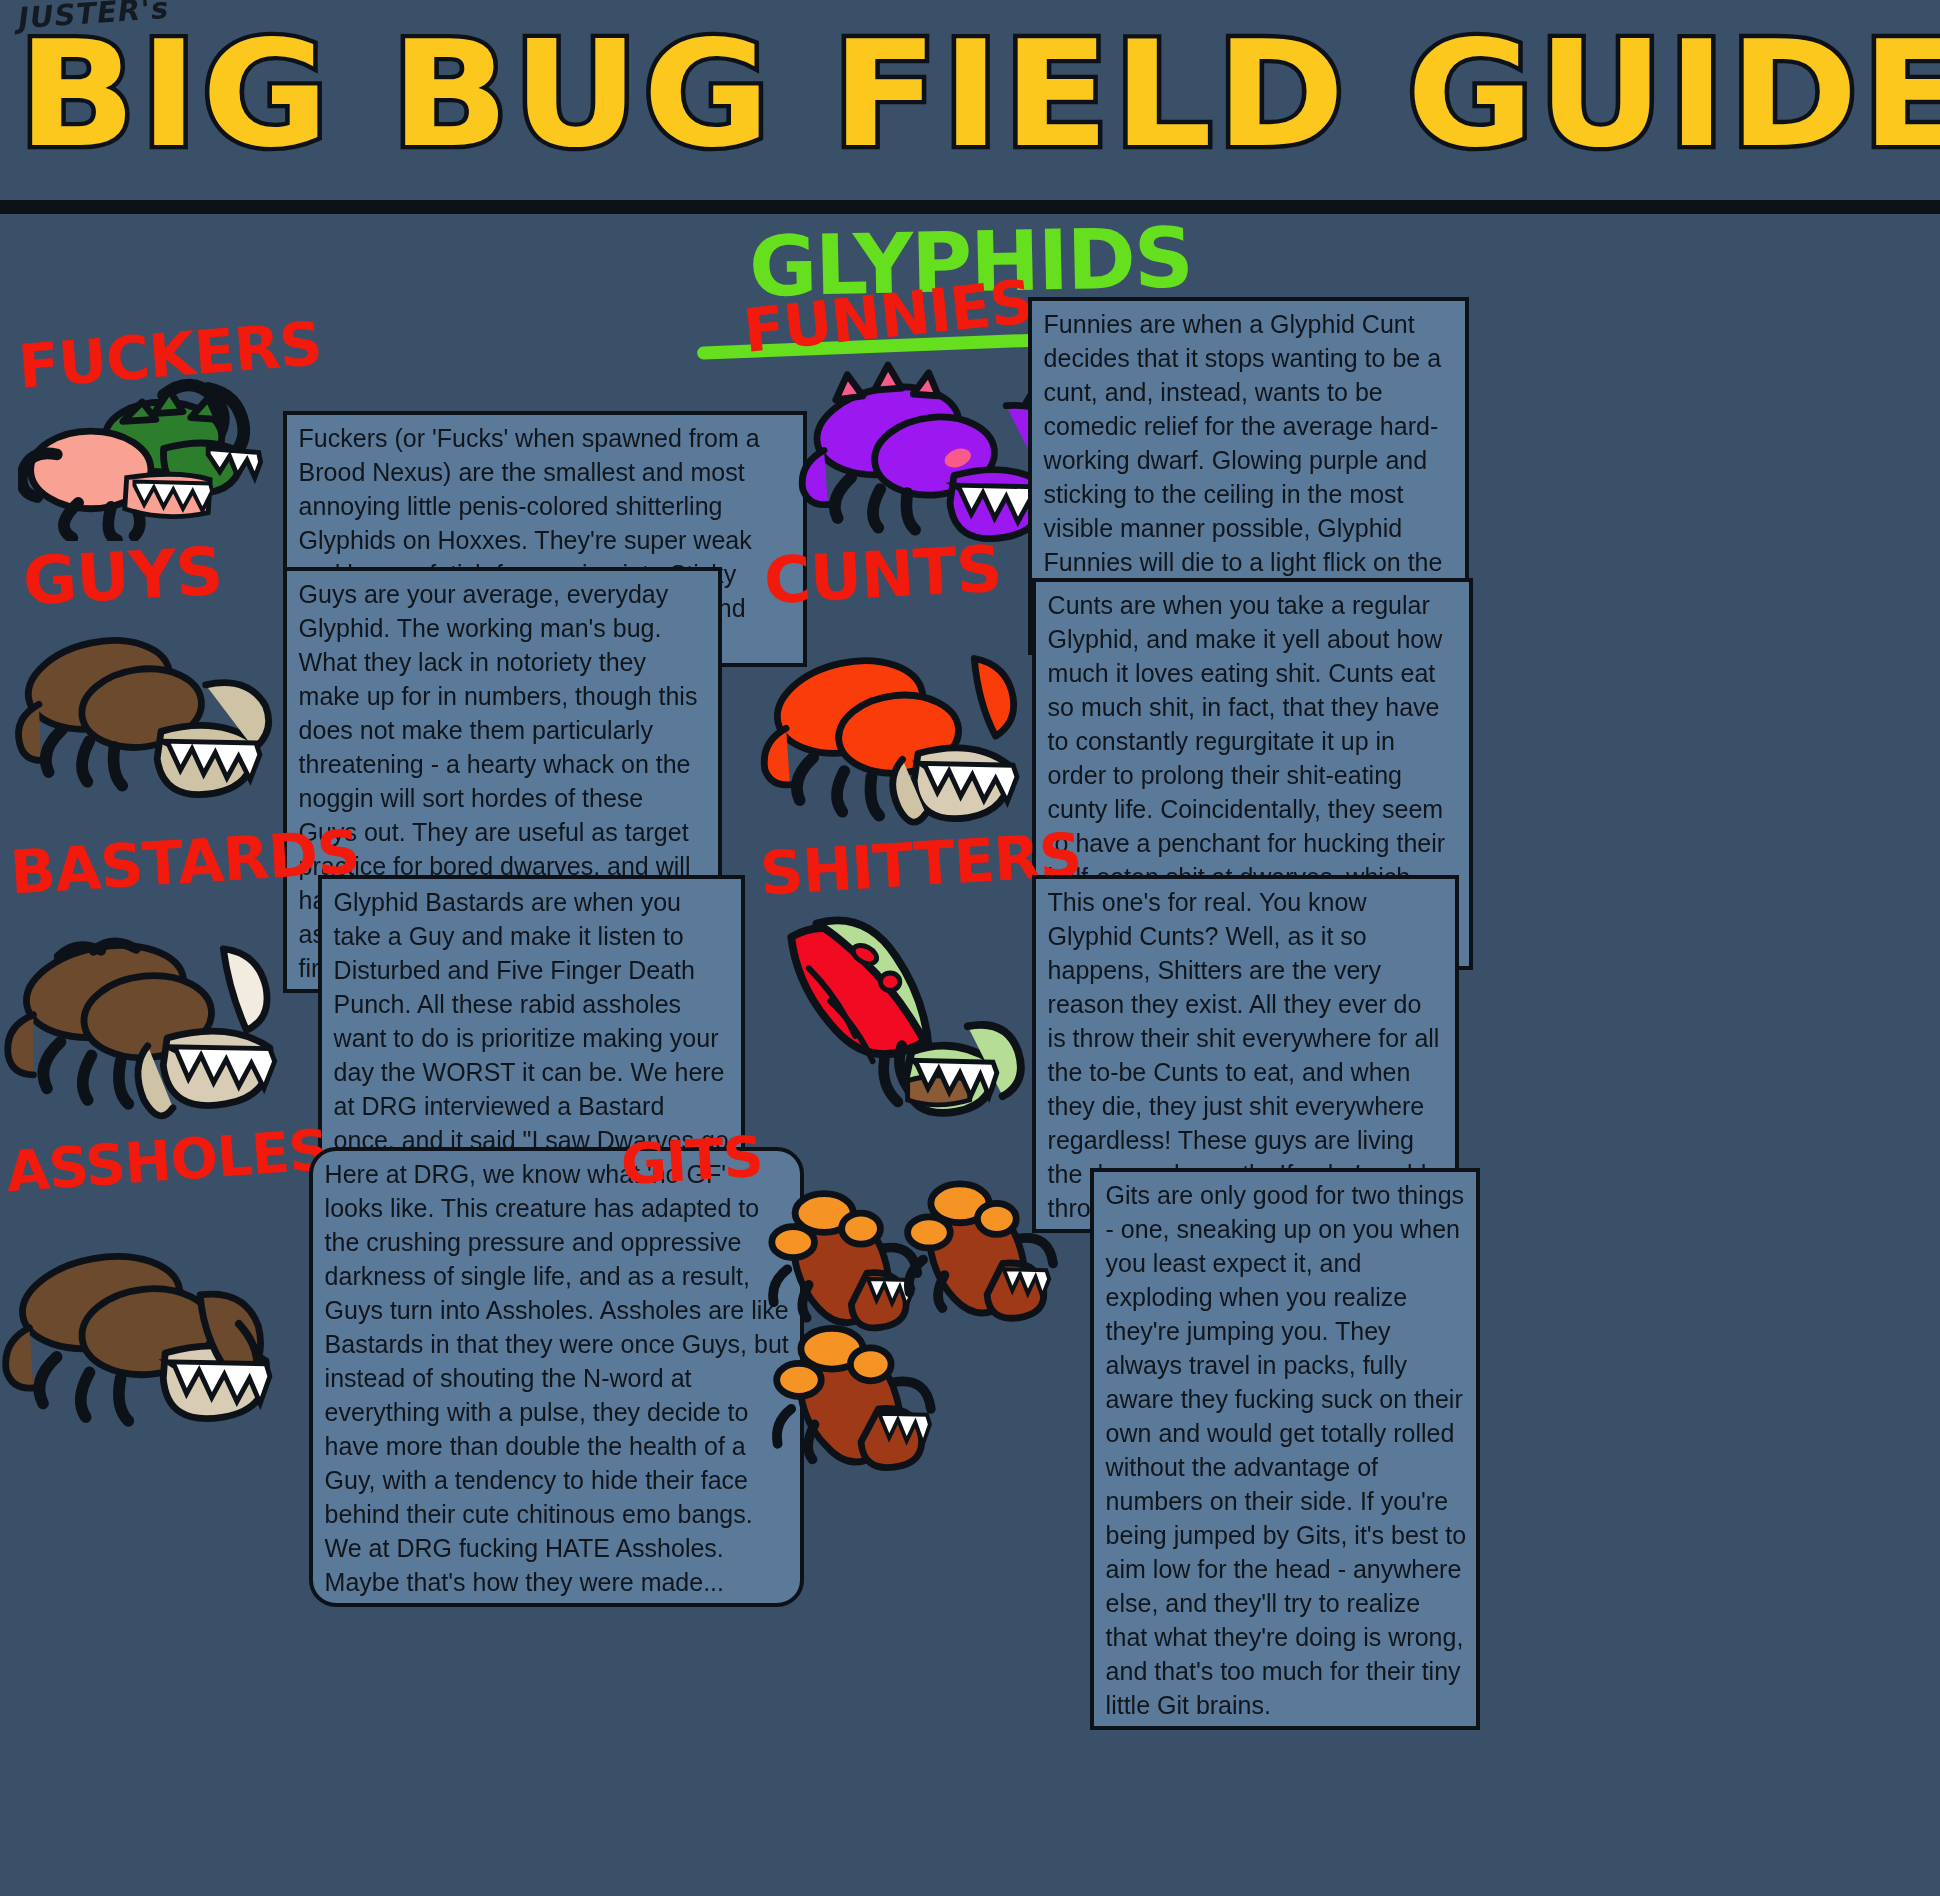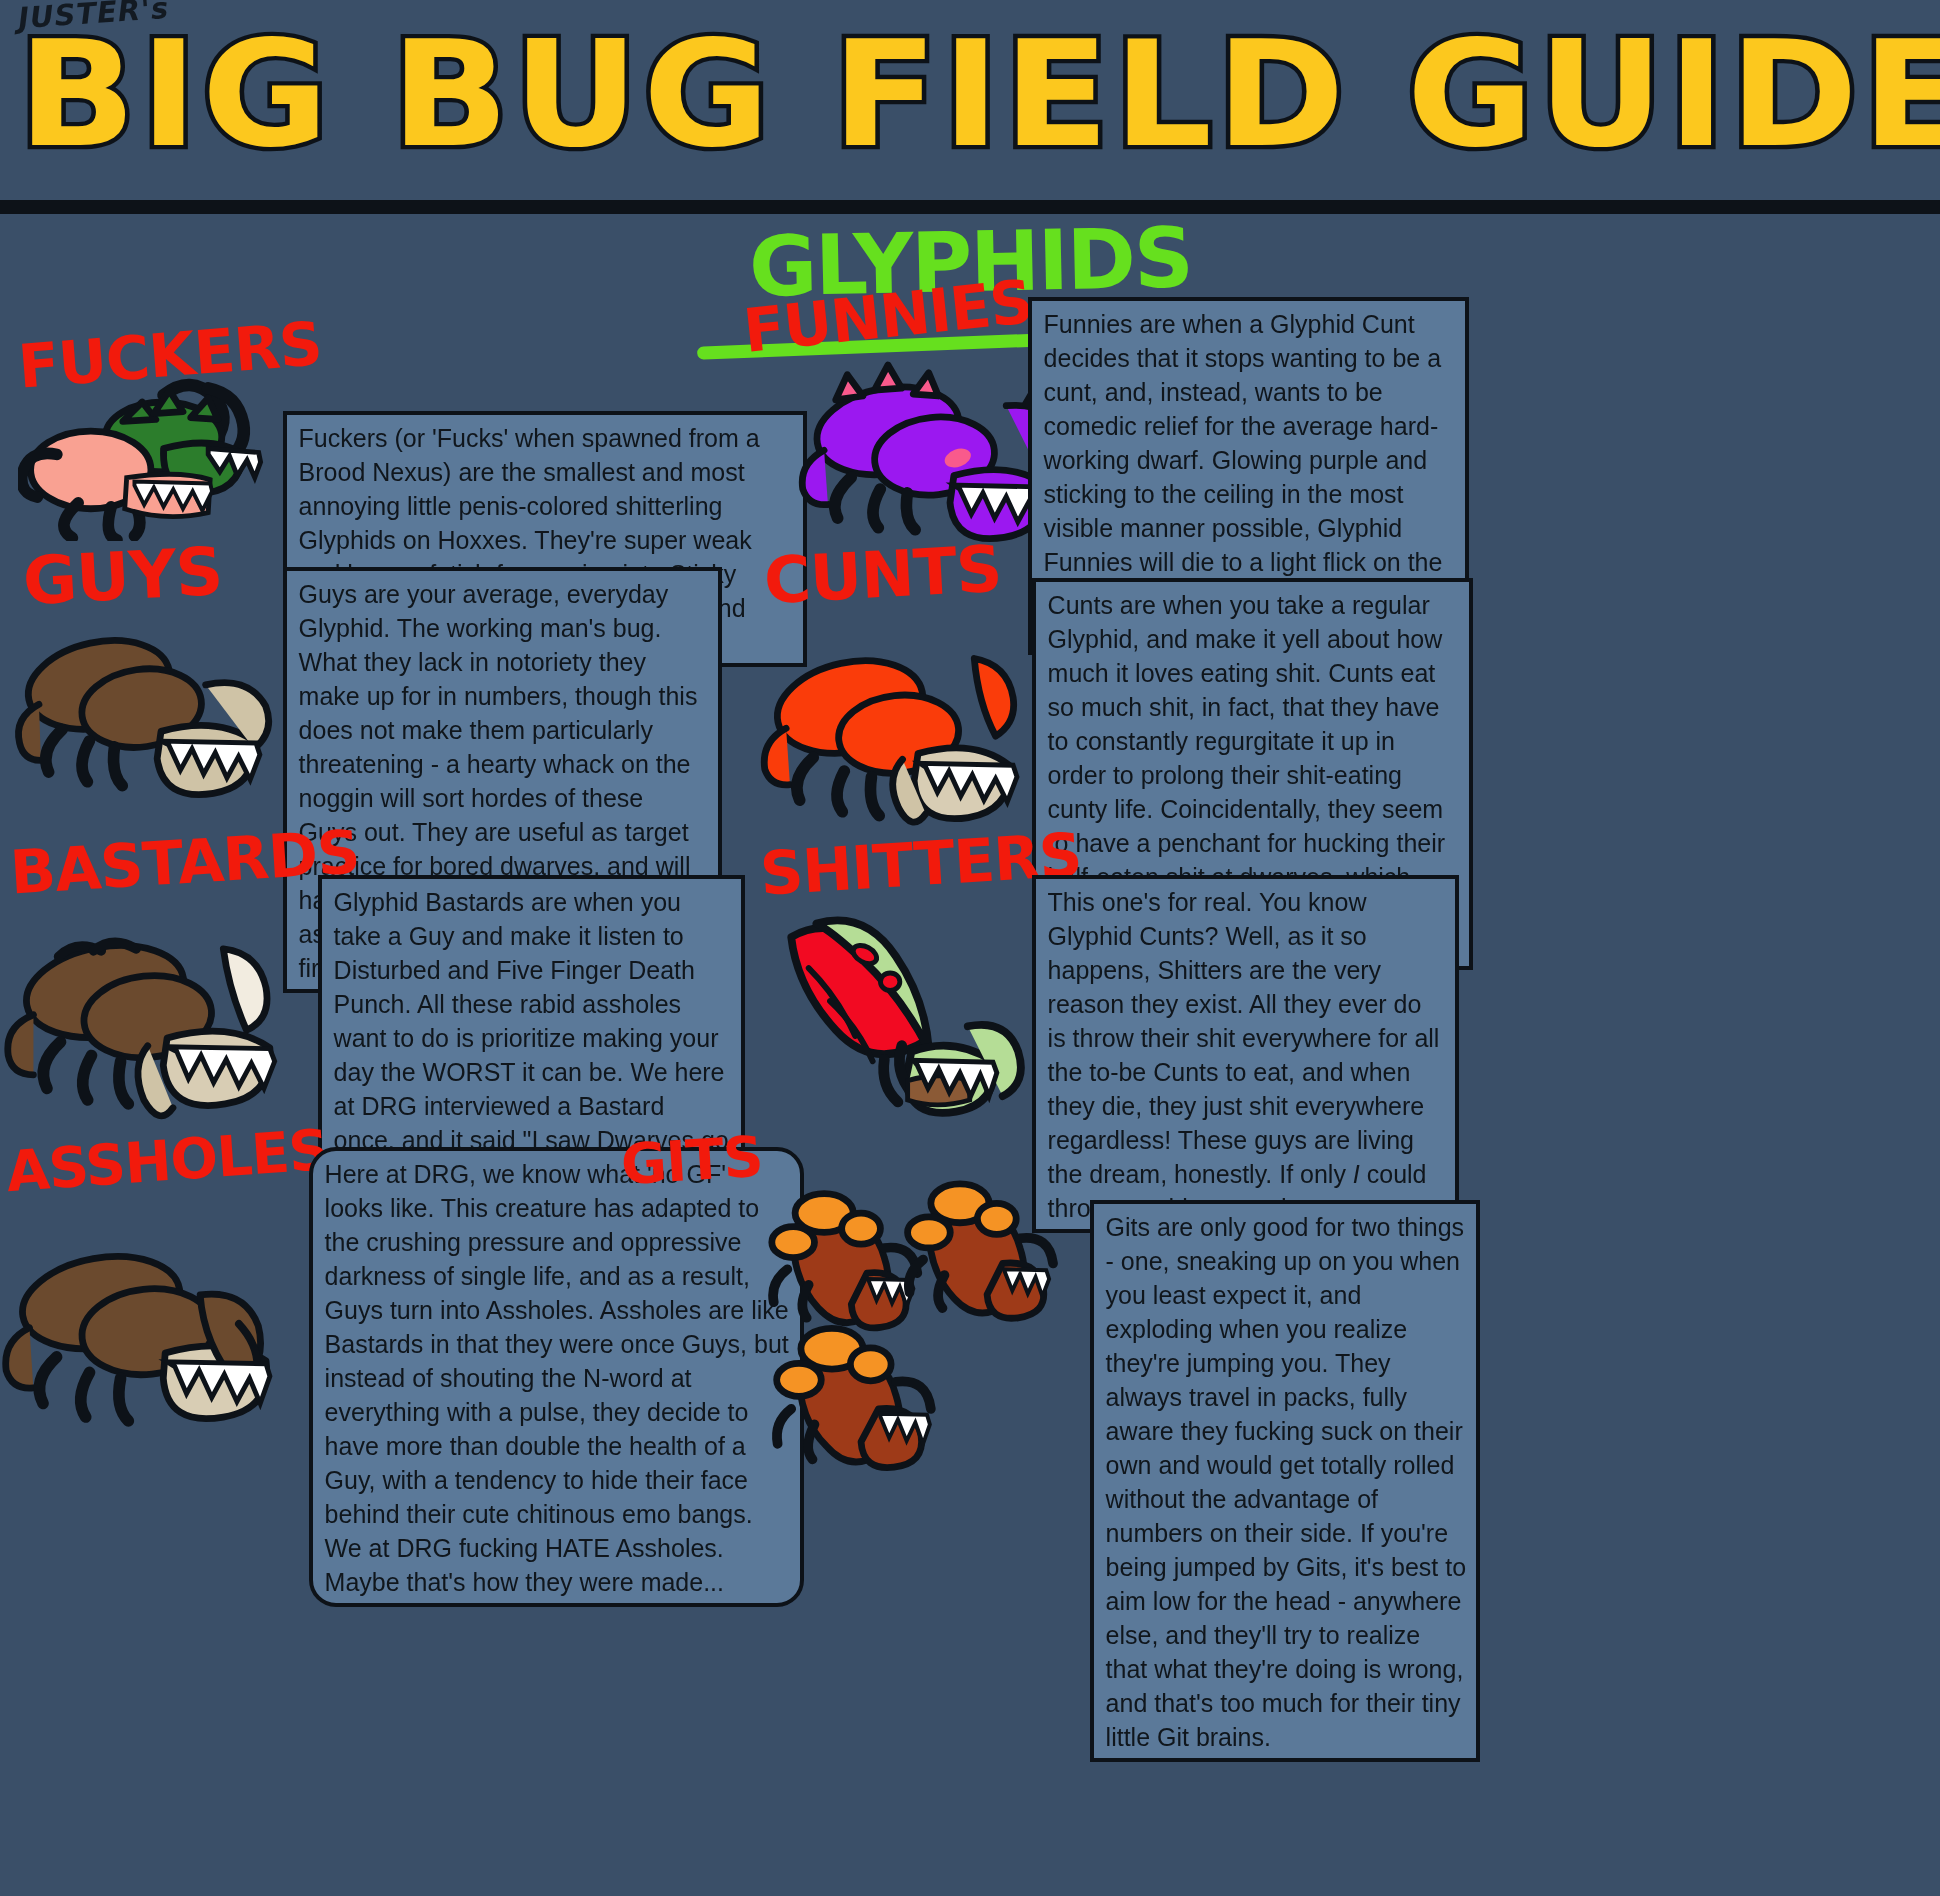--- a/index.html
+++ b/index.html
@@ -118,21 +118,21 @@
 
   #e-cunts .label     { left:-206px;top:177px; font-size:64px; transform:rotate(-3deg); }
   #e-cunts .textbox   { left:62px;  top:217px; width:441px; }
   #e-cunts .creature  { left:-213px;top:274px; }
 
   #e-shitters .label  { left:-210px;top:468px; font-size:60px; transform:rotate(-3.5deg); }
   #e-shitters .textbox{ left:62px;  top:514px; width:427px; }
   #e-shitters .creature{ left:-204px; top:543px; }
 
   #e-gits .label      { left:-349px;top:767px; font-size:56px; transform:rotate(-3.5deg); }
-  #e-gits .textbox    { left:120px; top:839px; width:390px; }
+  #e-gits .textbox    { left:120px; top:807px; width:390px; }
   #e-gits .creature   { left:-204px;top:815px; }
 
   .ital { font-style: italic; }
 </style>
 </head>
 <body>
 
 <div id="header">
   <div id="byline">JUSTER's</div>
   <div id="main-title">BIG BUG FIELD GUIDE</div>

